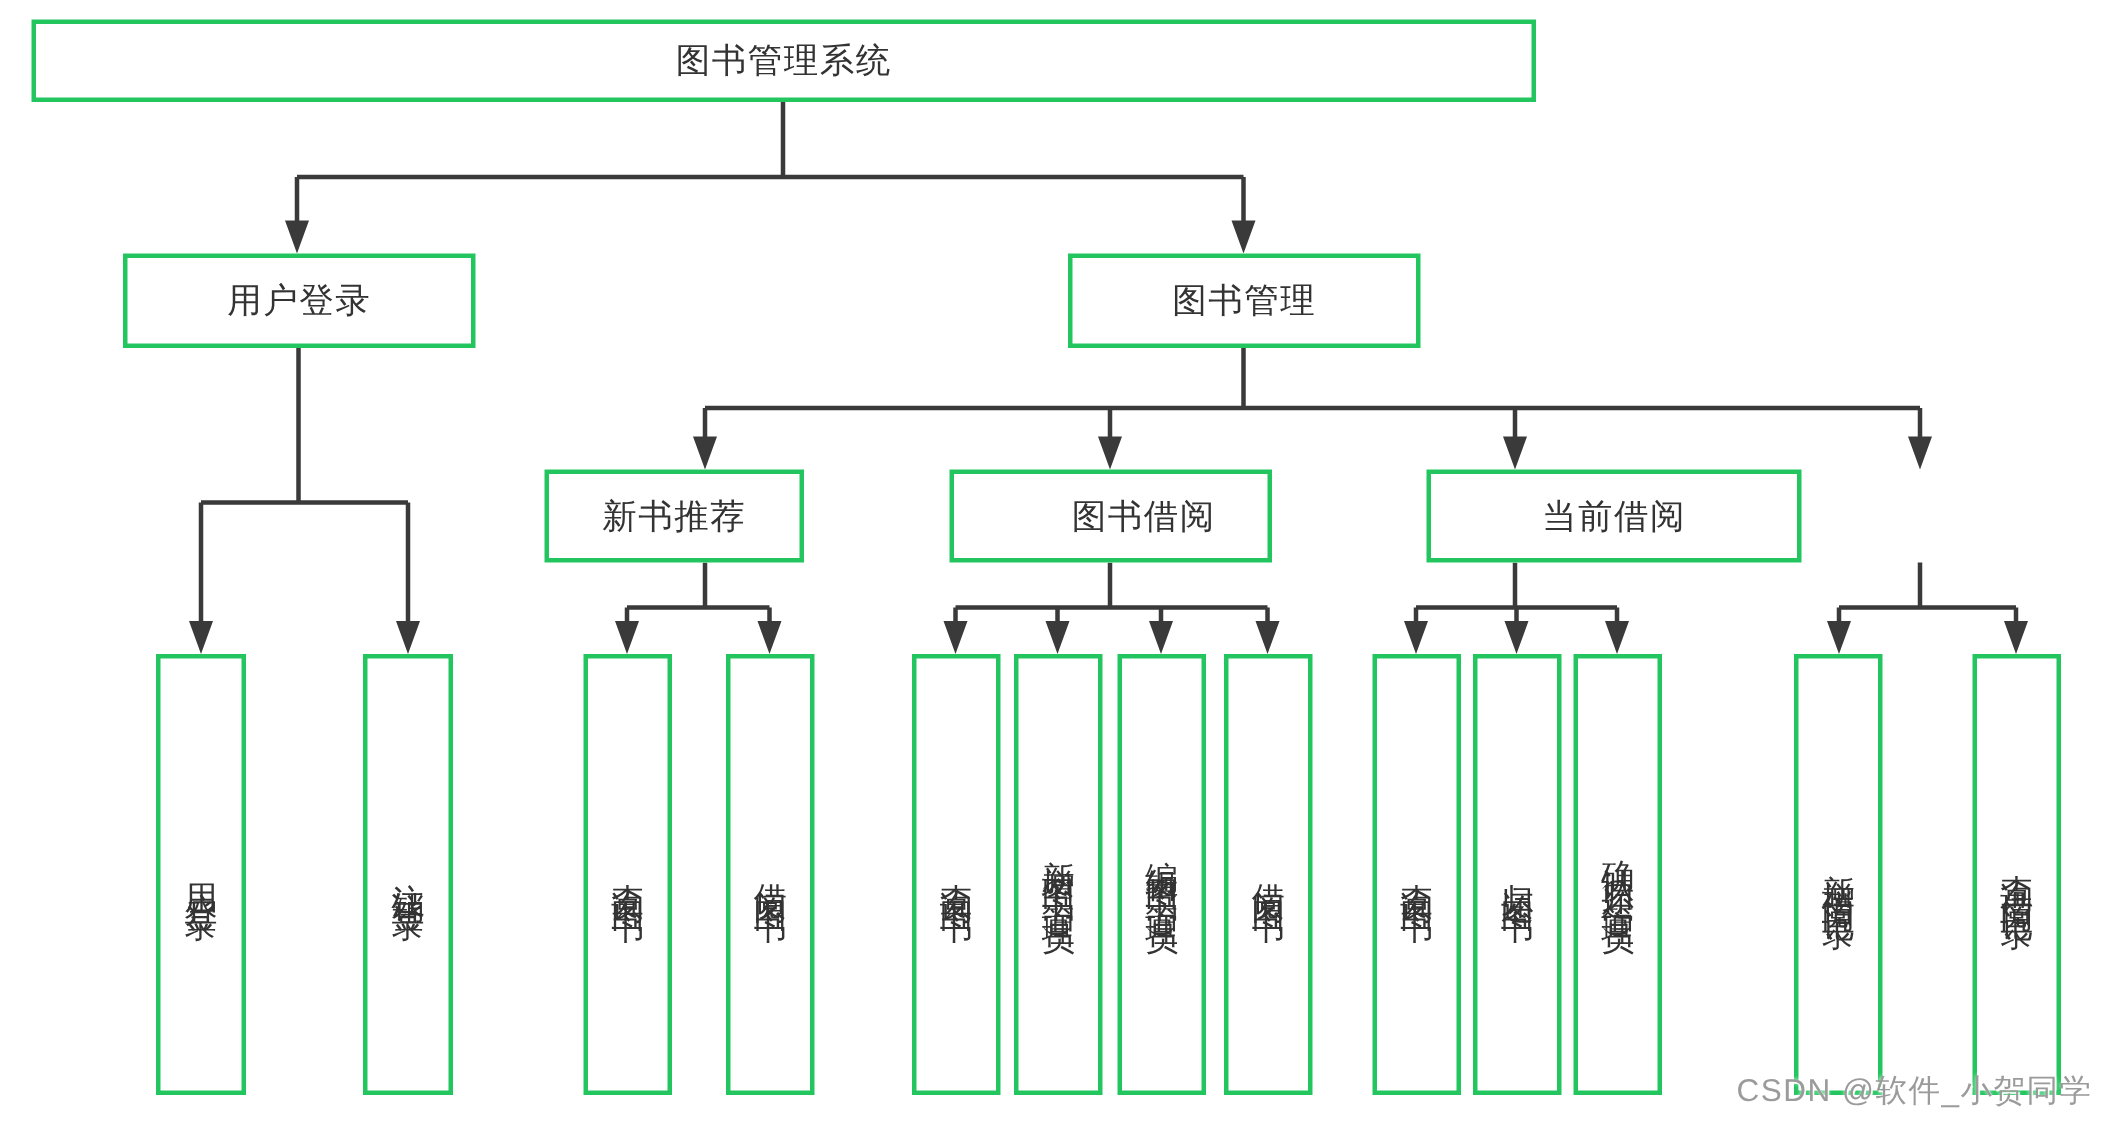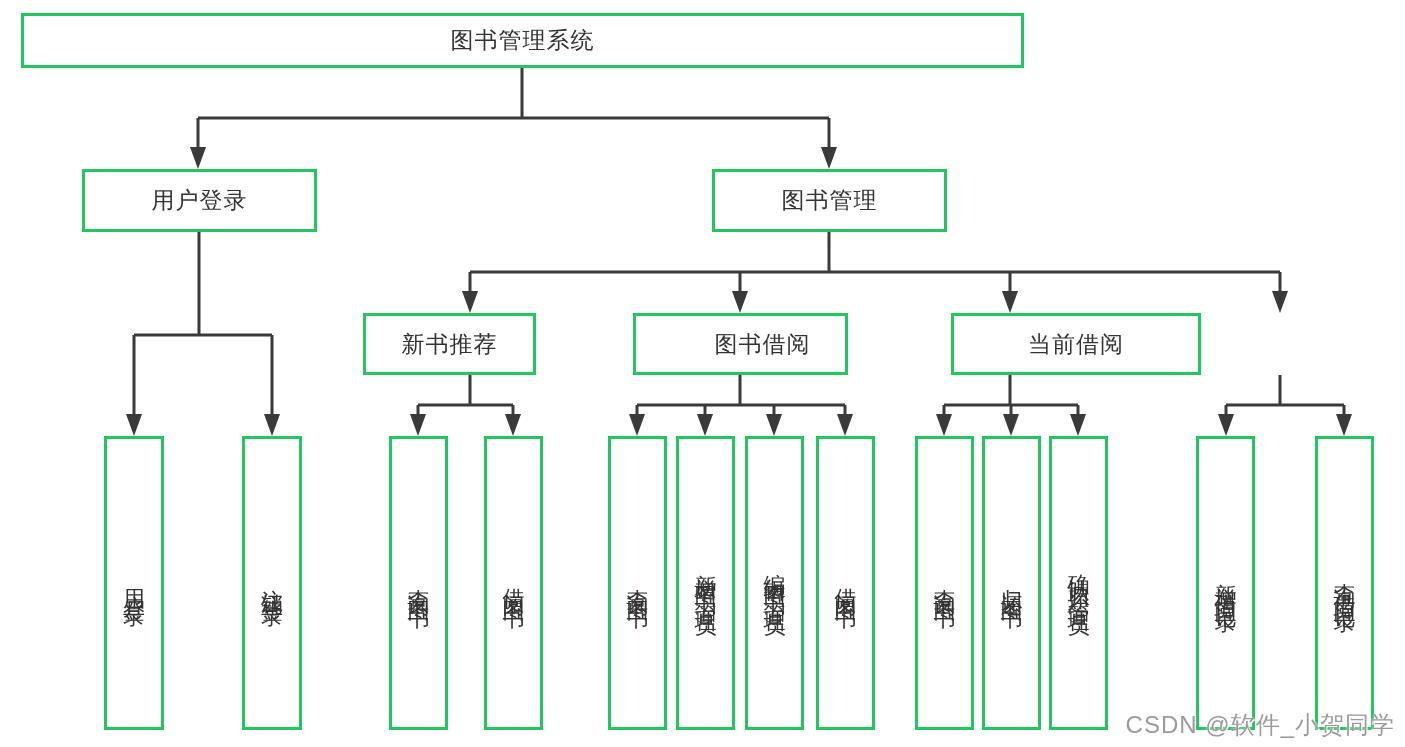--- a/index.html
+++ b/index.html
@@ -16,21 +16,21 @@
   .leaf .v{
     display:inline-block;
     writing-mode:vertical-lr;
     text-orientation:mixed;
     letter-spacing:6px;
     line-height:1;
     font-size:22px;
   }
   .watermark{
     position:absolute;right:10px;bottom:6px;
-    font-size:24px;color:#9b9b9b;letter-spacing:1px;
+    font-size:21px;color:#9b9b9b;letter-spacing:1px;
     text-shadow:0 0 3px #ffffff,1px 1px 0 #ffffff;
   }
 </style>
 </head>
 <body>
 
 <div class="canvas">
 
   <svg class="wires" width="1405" height="747" viewBox="0 0 1405 747" aria-hidden="true">
     <path fill="none" stroke="#3a3a3a" stroke-width="3" d="

